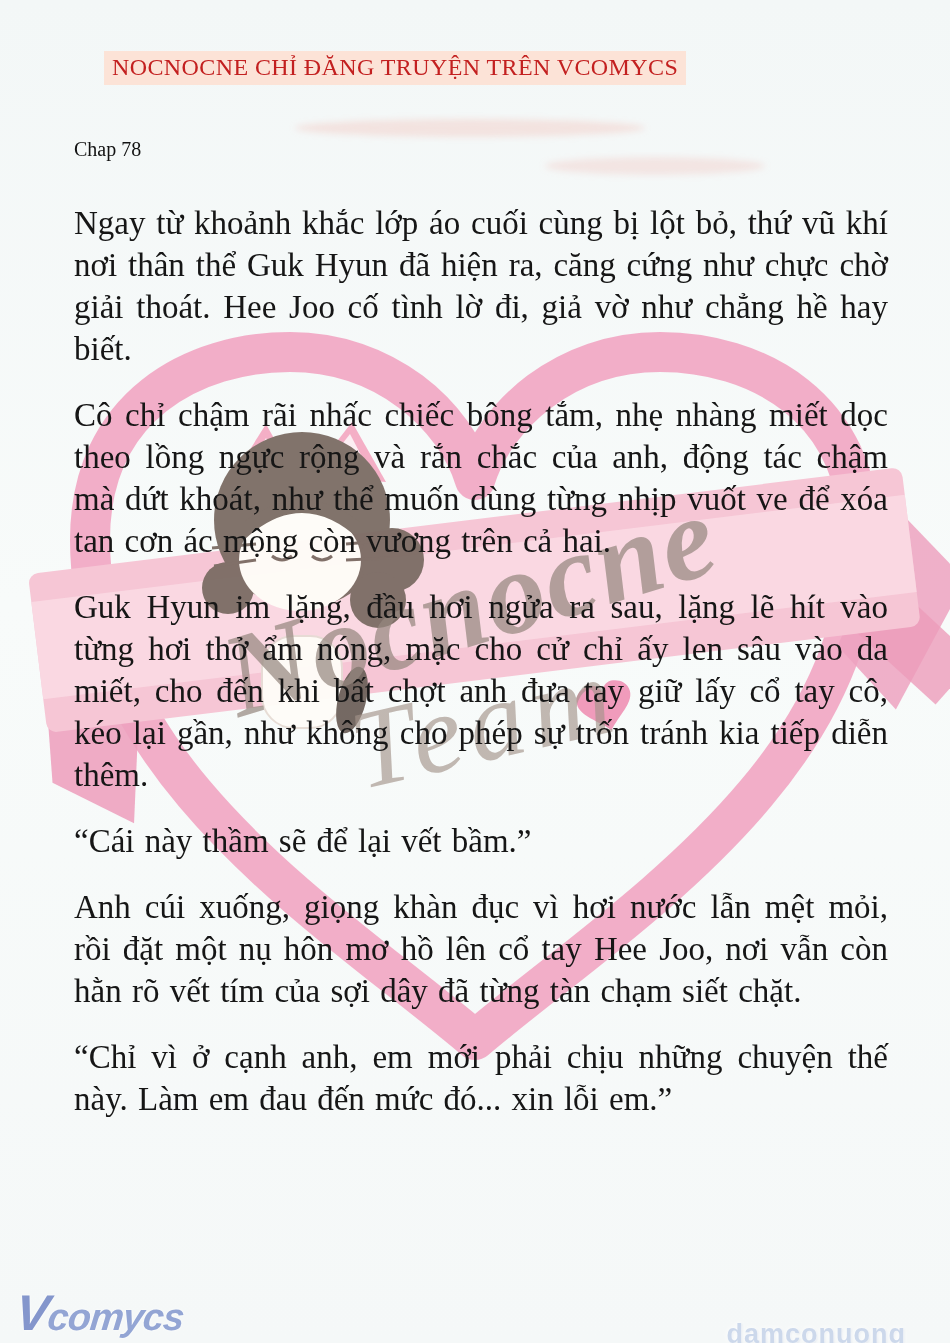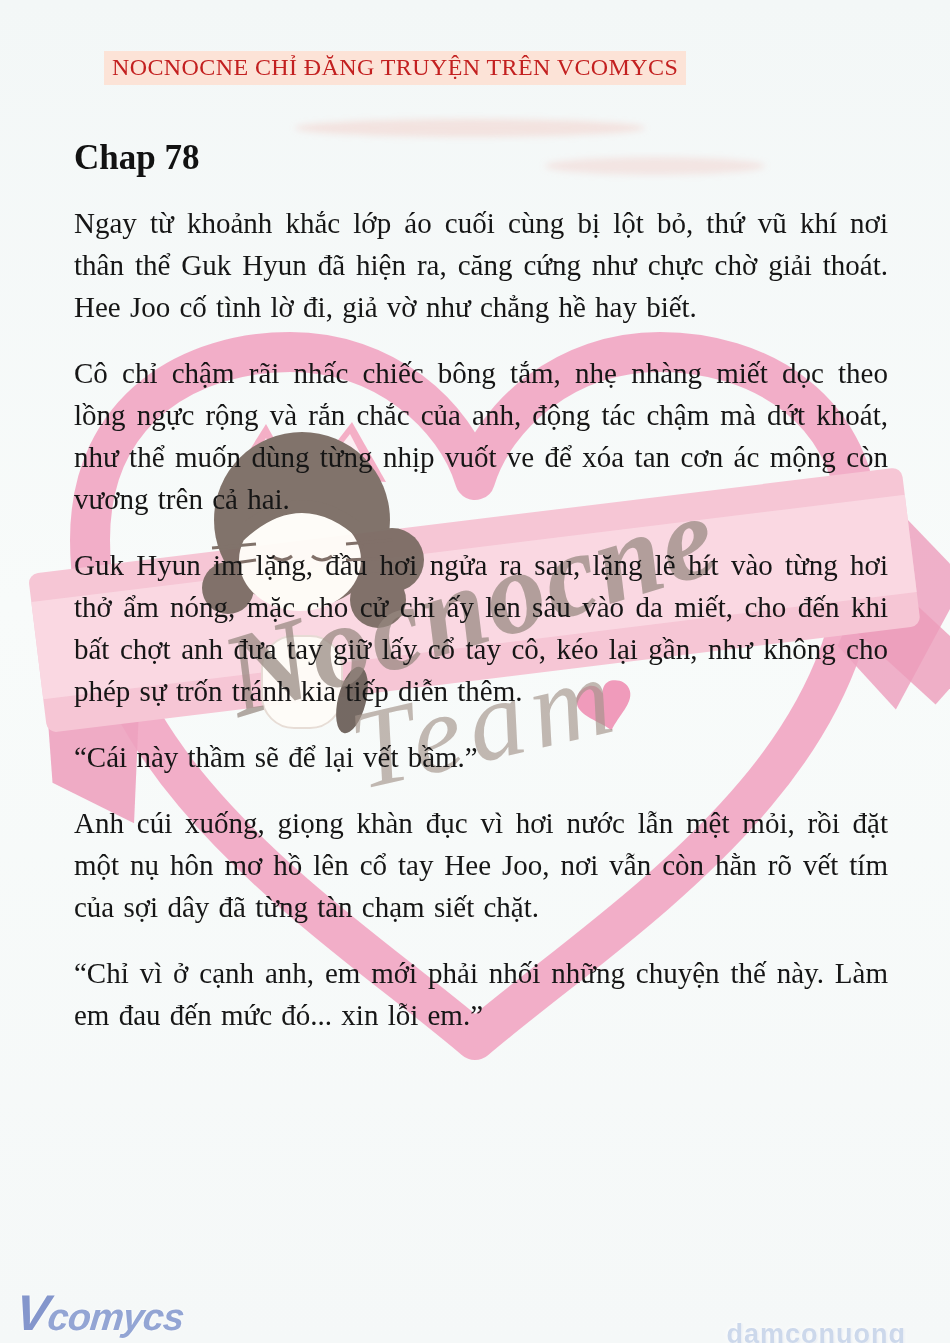--- a/index.html
+++ b/index.html
@@ -37,30 +37,29 @@
     position:absolute;left:104px;top:51px;
     background:#fce3d7;
     color:#c32020;
     font-family:"Liberation Serif", serif;
     font-weight:normal;font-size:24px;letter-spacing:0.4px;
     padding:3px 8px 4px 8px;
     z-index:2;white-space:nowrap;
   }
   .chapter-title{
     position:absolute;left:74px;top:138px;
-    font-size:35px;color:#121212;
+    font-size:20px;color:#121212;
     z-index:2;
-    font-weight:bold;
   }
   
   .content{
     position:absolute;left:74px;top:202px;width:814px;
     z-index:2;
     color:#161616;
-    font-size:29px;line-height:42px;
+    font-size:33px;line-height:42px;
     word-spacing:2px;
     text-align:justify;
   }
   .content p{margin:0 0 24px 0;}
   
   .logo-vcomycs{
     position:absolute;left:16px;top:1284px;
     font-family:"Liberation Sans", sans-serif;
     font-style:italic;font-weight:bold;
     font-size:38px;letter-spacing:-1px;
@@ -145,18 +144,18 @@
   <div class="notice">NOCNOCNE CHỈ ĐĂNG TRUYỆN TRÊN VCOMYCS</div>
 
   <div class="chapter-title">Chap 78</div>
 
   <div class="content">
     <p>Ngay từ khoảnh khắc lớp áo cuối cùng bị lột bỏ, thứ vũ khí nơi thân thể Guk Hyun đã hiện ra, căng cứng như chực chờ giải thoát. Hee Joo cố tình lờ đi, giả vờ như chẳng hề hay biết.</p>
     <p>Cô chỉ chậm rãi nhấc chiếc bông tắm, nhẹ nhàng miết dọc theo lồng ngực rộng và rắn chắc của anh, động tác chậm mà dứt khoát, như thể muốn dùng từng nhịp vuốt ve để xóa tan cơn ác mộng còn vương trên cả hai.</p>
     <p>Guk Hyun im lặng, đầu hơi ngửa ra sau, lặng lẽ hít vào từng hơi thở ẩm nóng, mặc cho cử chỉ ấy len sâu vào da miết, cho đến khi bất chợt anh đưa tay giữ lấy cổ tay cô, kéo lại gần, như không cho phép sự trốn tránh kia tiếp diễn thêm.</p>
     <p>“Cái này thầm sẽ để lại vết bầm.”</p>
     <p>Anh cúi xuống, giọng khàn đục vì hơi nước lẫn mệt mỏi, rồi đặt một nụ hôn mơ hồ lên cổ tay Hee Joo, nơi vẫn còn hằn rõ vết tím của sợi dây đã từng tàn chạm siết chặt.</p>
-    <p>“Chỉ vì ở cạnh anh, em mới phải nhối những chuyện thế này. Làm em đau đến mức đó... xin lỗi em.”</p>
+    <p>“Chỉ vì ở cạnh anh, em mới phải chịu những chuyện thế này. Làm em đau đến mức đó... xin lỗi em.”</p>
   </div>
 
   <div class="logo-vcomycs">Vcomycs</div>
   <div class="logo-damconuong">damconuong</div>
 </div>
 
 </body></html>

